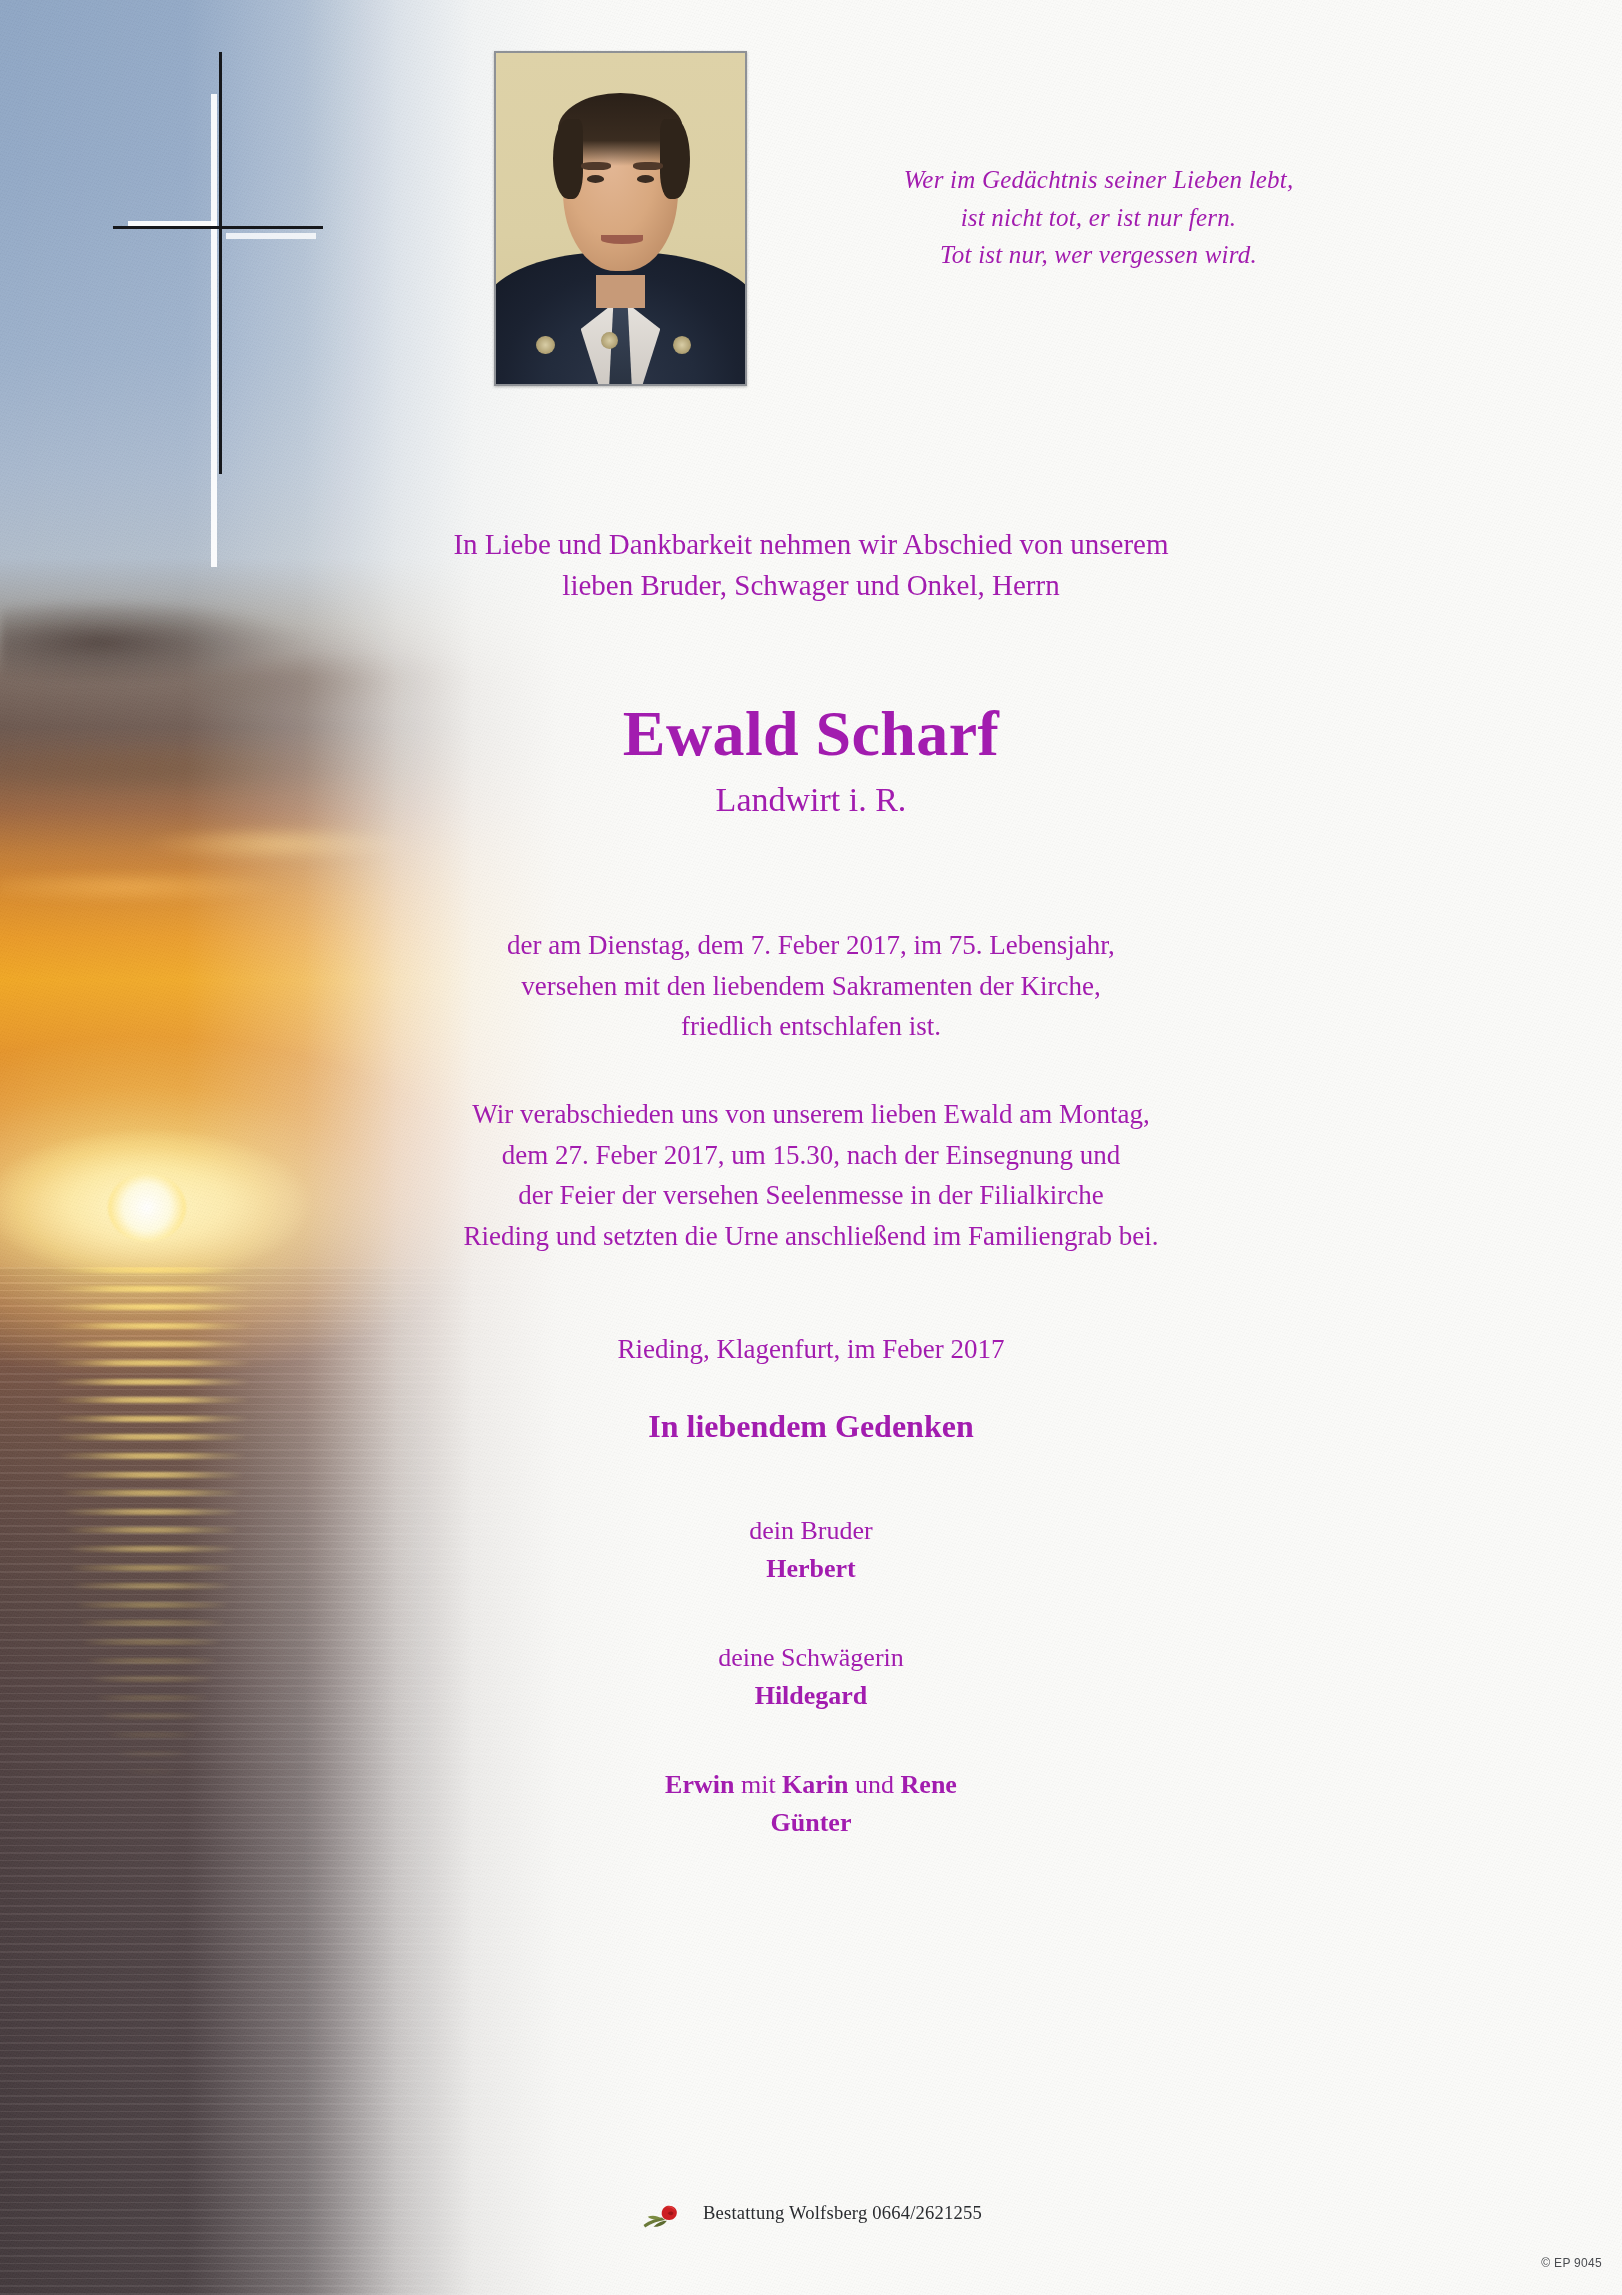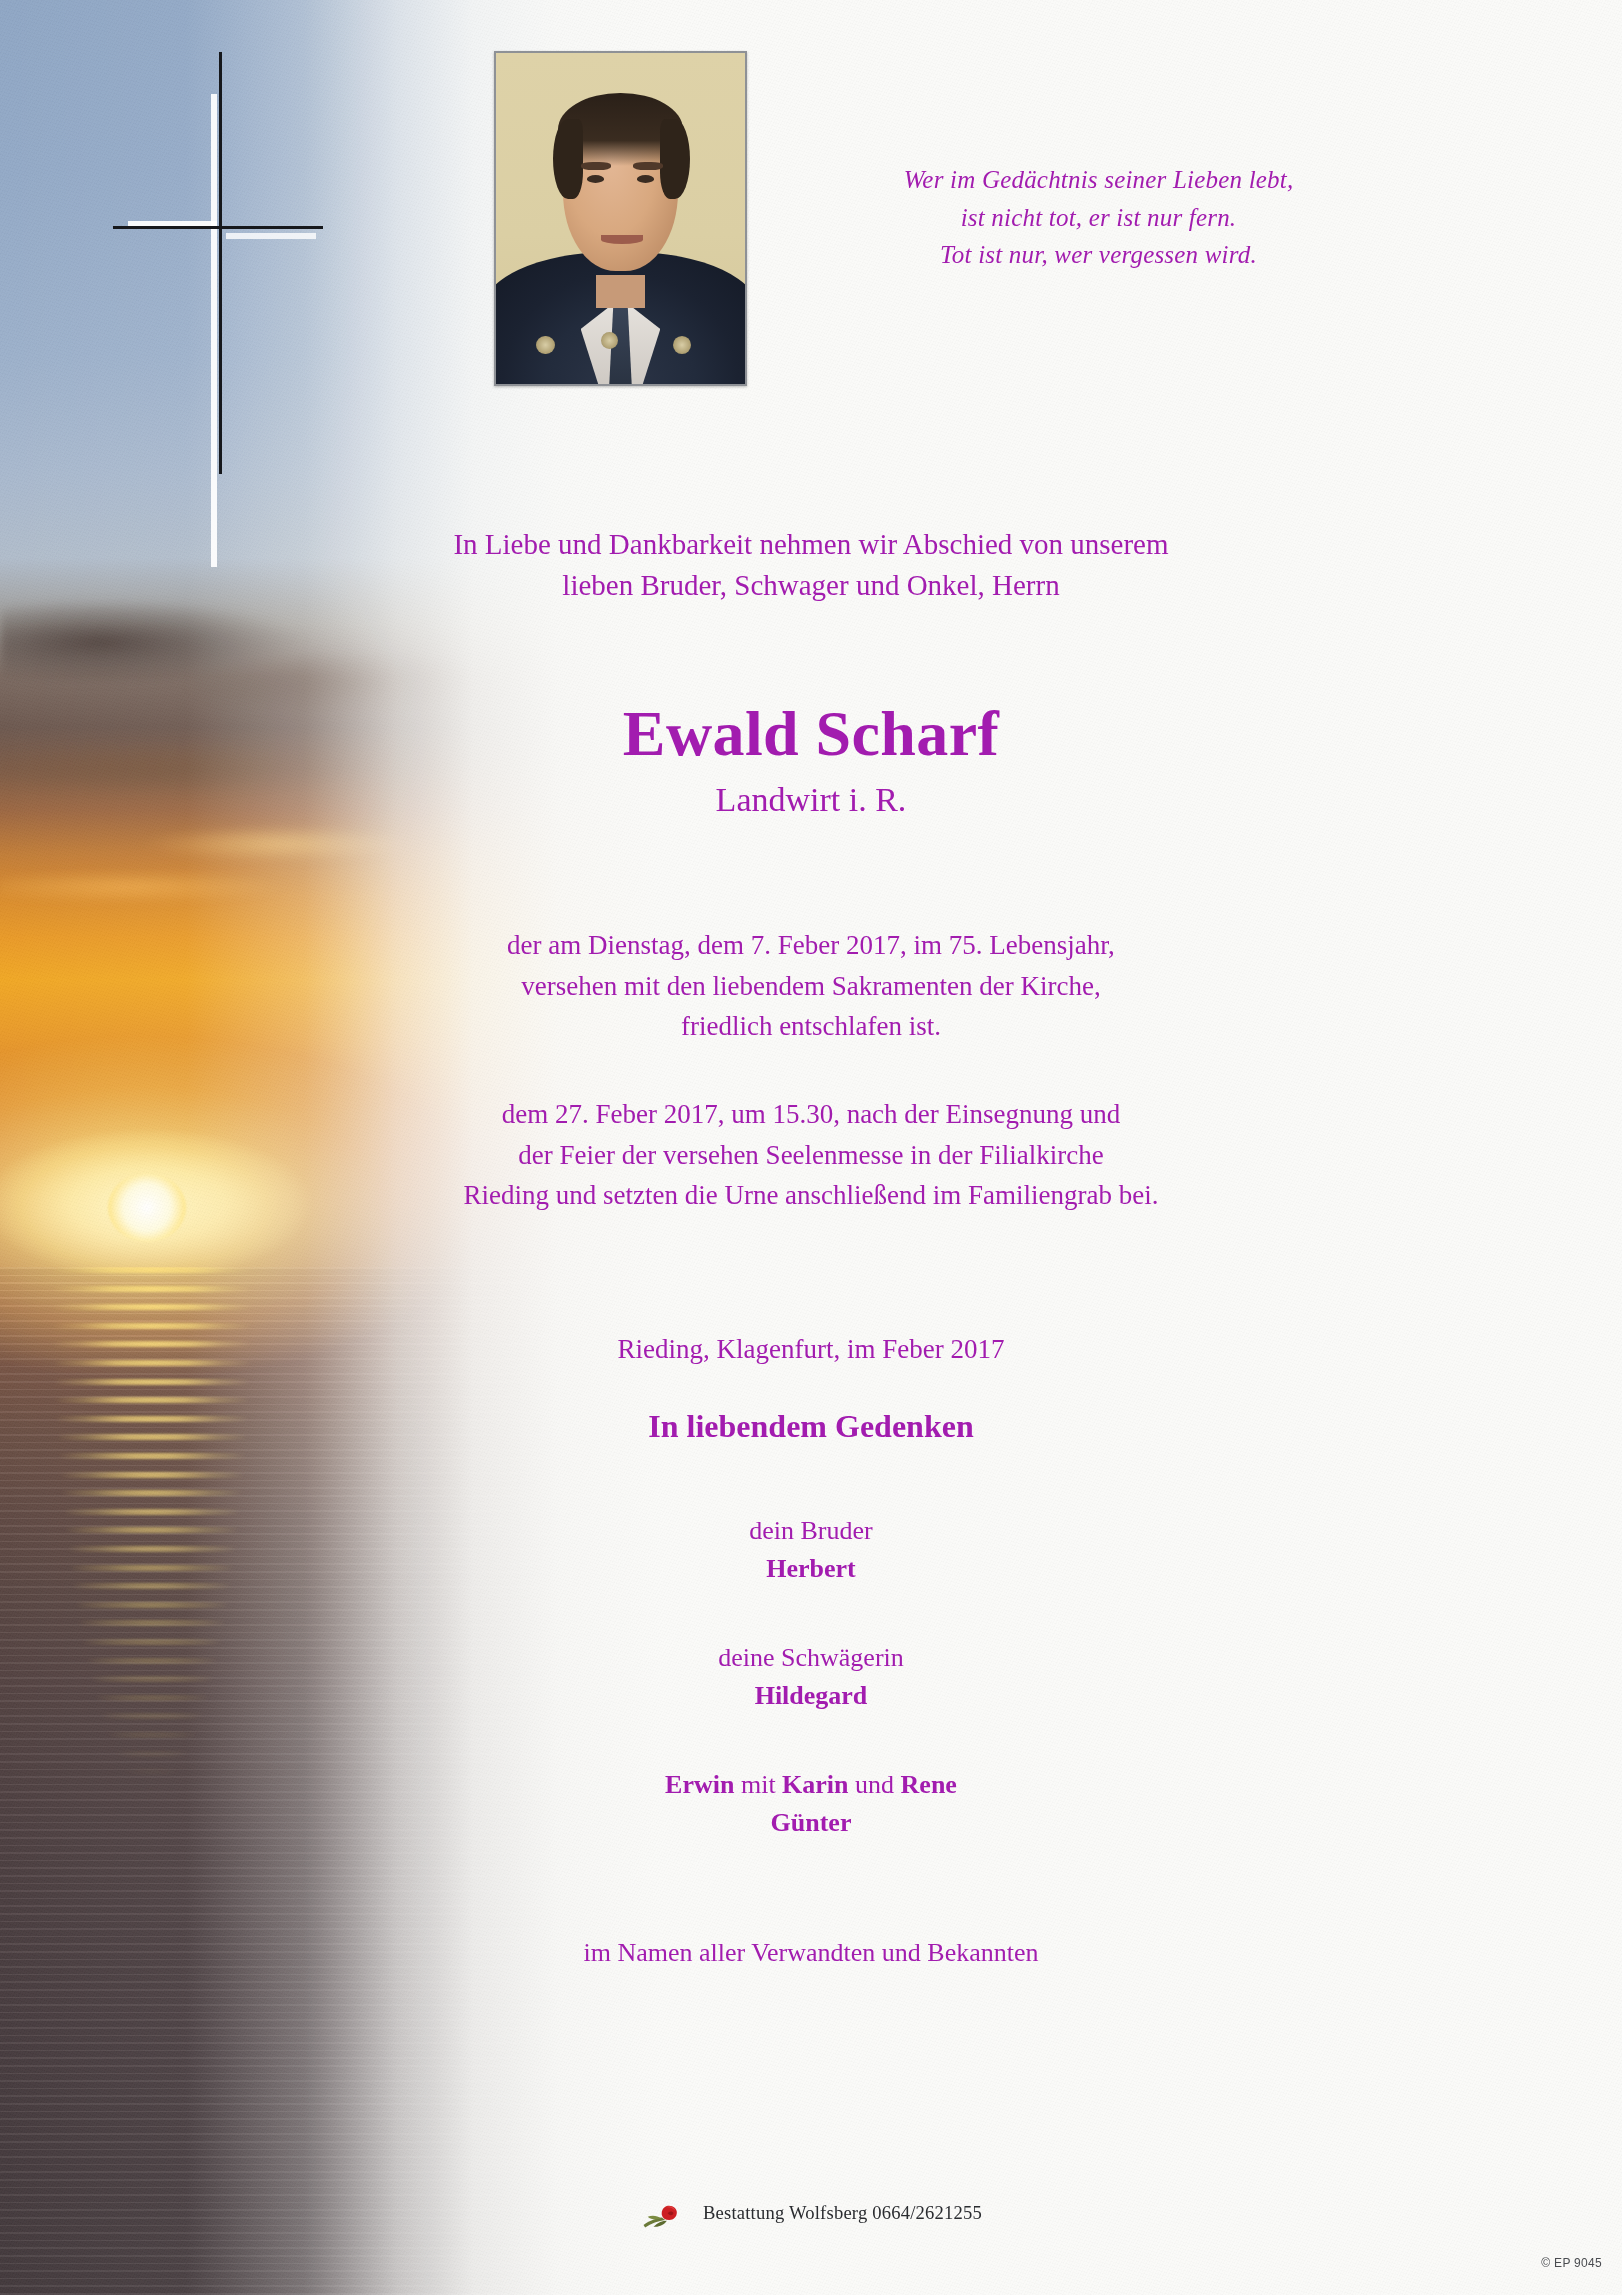--- a/index.html
+++ b/index.html
@@ -244,20 +244,21 @@
 
     <div class="txt" id="profession">Landwirt i. R.</div>
 
     <div class="txt" id="death-para">
       <div>der am Dienstag, dem 7. Feber 2017, im 75. Lebensjahr,</div>
       <div>versehen mit den liebendem Sakramenten der Kirche,</div>
       <div>friedlich entschlafen ist.</div>
     </div>
 
     <div class="txt" id="funeral-para">
+      <div>Wir verabschieden uns von unserem lieben Ewald am Montag,</div>
       <div>dem 27. Feber 2017, um 15.30, nach der Einsegnung und</div>
       <div>der Feier der versehen Seelenmesse in der Filialkirche</div>
       <div>Rieding und setzten die Urne anschließend im Familiengrab bei.</div>
     </div>
 
     <div class="txt" id="place-date">Rieding, Klagenfurt, im Feber 2017</div>
 
     <div class="txt" id="memory-heading">In liebendem Gedenken</div>
 
     <div class="txt family-grp" id="grp-bruder">
@@ -268,21 +269,20 @@
     <div class="txt family-grp" id="grp-schwaegerin">
       <div class="rel">deine Schwägerin</div>
       <div class="rel-name">Hildegard</div>
     </div>
 
     <div class="txt family-grp" id="grp-neffen">
       <div class="rel-name"><span>Erwin</span><span> </span><span style="font-weight:normal">mit</span><span> </span><span>Karin</span><span> </span><span style="font-weight:normal">und</span><span> </span><span>Rene</span></div>
       <div class="rel-name">Günter</div>
     </div>
 
-    <div class="txt" id="closing">im Namen aller Verwandten und Bekannten</div>
 
   </div>
 
   <div id="footer">
     <svg id="rose-icon" viewBox="0 0 62 42">
       <path d="M4 36 C12 30 20 28 26 27 L30 30 C22 31 13 34 6 39 Z" fill="#6b7a38"></path>
       <path d="M9 26 C15 24 21 25 25 28 C20 30 13 30 9 26 Z" fill="#7c8c42"></path>
       <path d="M16 38 C21 33 27 31 32 31 C29 36 22 39 16 38 Z" fill="#5d6b30"></path>
       <path d="M26 24 C25 19 28 14 33 13 C39 12 44 16 44 21 C44 26 40 30 35 30 C30 30 27 28 26 24 Z" fill="#cc1f22"></path>
       <path d="M31 15 C35 12 41 14 42 19 C40 16 35 14 31 15 Z" fill="#e2403f"></path>

